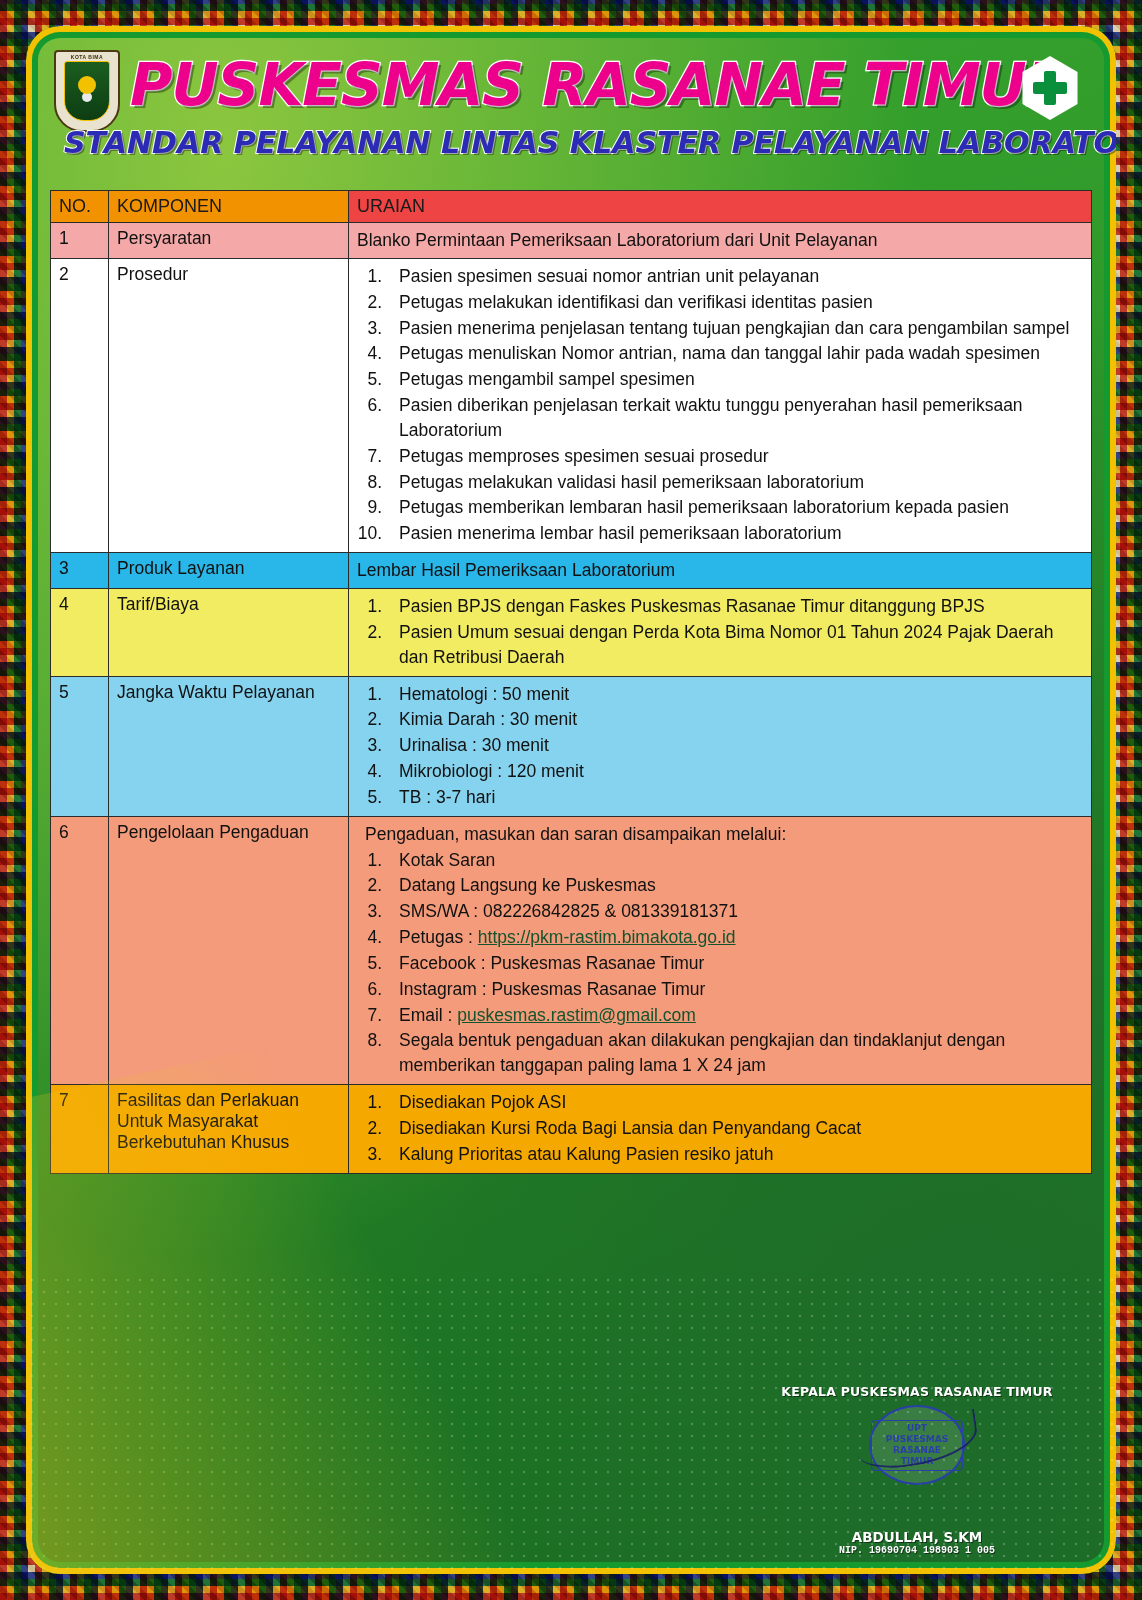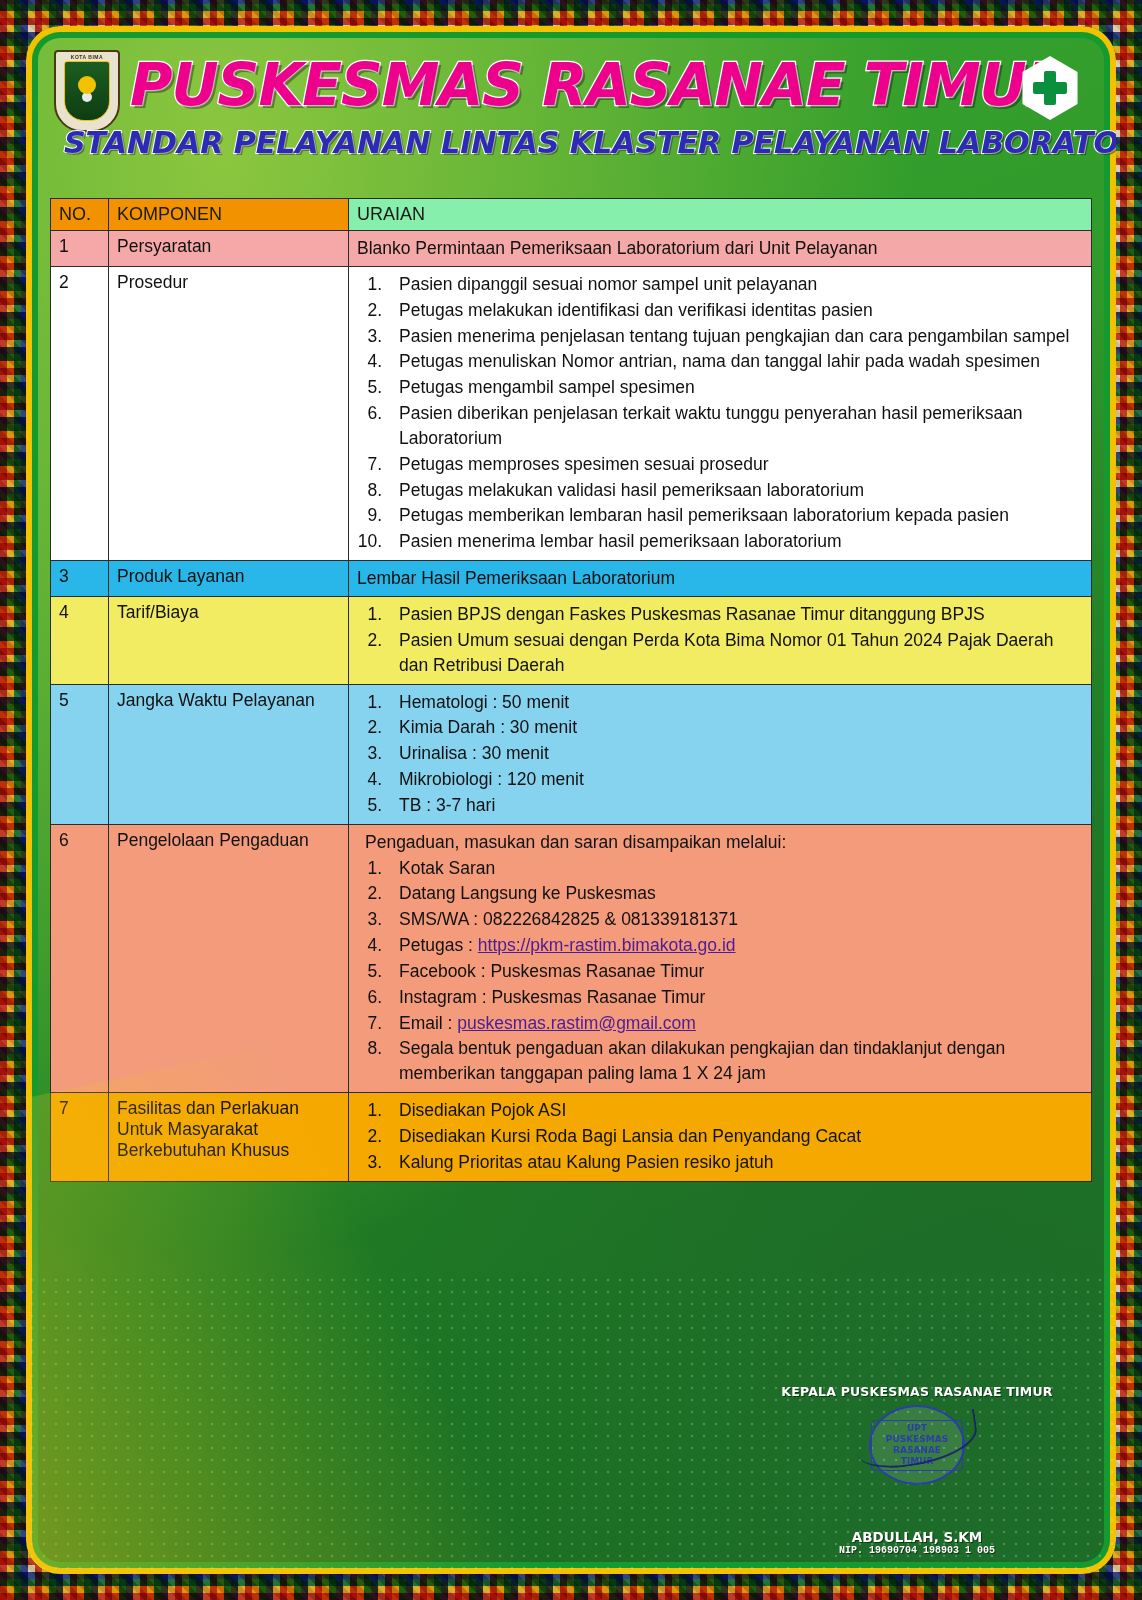--- a/index.html
+++ b/index.html
@@ -188,21 +188,21 @@
     border-radius: 2px;
   }
   .health-logo .hx::before { left: 13px; top: 2px; width: 12px; height: 34px; }
   .health-logo .hx::after  { top: 13px; left: 2px; height: 12px; width: 34px; }
 
   
   .table-wrap {
     position: absolute;
     left: 24px;
     right: 24px;
-    top: 172px;
+    top: 164px;
   }
   table.spm {
     width: 100%;
     border-collapse: collapse;
     table-layout: fixed;
     font-family: "Liberation Sans", sans-serif;
     font-size: 17.5px;
     color: #111;
     background: #fff;
   }
@@ -216,21 +216,21 @@
   col.c-no { width: 58px; }
   col.c-komp { width: 240px; }
 
   thead th {
     background: #f39200;
     font-size: 18px;
     color: #1a1a1a;
     padding-top: 6px;
     padding-bottom: 6px;
   }
-  thead th.u-head { background: #86efac; }
+  thead th.u-head { background: #ef4444; }
 
   .row-pink td { background: #f4a9a8; }
   .row-white td { background: #ffffff; }
   .row-cyan td { background: #29b6e8; }
   .row-yellow td { background: #f2ec62; }
   .row-blue td { background: #86d3ef; }
   .row-salmon td { background: #f39b7a; }
   .row-orange td { background: #f5a800; }
 
   .no-cell { text-align: center; }
@@ -241,21 +241,21 @@
     list-style-position: outside;
   }
   ol.steps li {
     margin: 0 0 1px 0;
     padding-left: 12px;
     line-height: 1.42;
   }
   .lead-line { margin: 0 0 1px 8px; line-height: 1.42; }
   .plain { line-height: 1.42; }
   a.link {
-    color: #4c1d95;
+    color: #14532d;
     text-decoration: underline;
   }
 
   
   .sign {
     position: absolute;
     right: 34px;
     bottom: 18px;
     width: 330px;
     text-align: center;
@@ -367,21 +367,21 @@
             <td>
               <div class="plain">Blanko Permintaan Pemeriksaan Laboratorium dari Unit Pelayanan</div>
             </td>
           </tr>
 
           <tr class="row-white">
             <td class="no-cell">2</td>
             <td>Prosedur</td>
             <td>
               <ol class="steps">
-                <li>Pasien dipanggil sesuai nomor sampel unit pelayanan</li>
+                <li>Pasien spesimen sesuai nomor antrian unit pelayanan</li>
                 <li>Petugas melakukan identifikasi dan verifikasi  identitas pasien</li>
                 <li>Pasien menerima penjelasan tentang tujuan pengkajian dan cara pengambilan sampel</li>
                 <li>Petugas menuliskan Nomor antrian, nama dan tanggal lahir pada wadah spesimen</li>
                 <li>Petugas mengambil sampel spesimen</li>
                 <li>Pasien diberikan penjelasan terkait waktu tunggu penyerahan hasil pemeriksaan Laboratorium</li>
                 <li>Petugas memproses spesimen sesuai prosedur</li>
                 <li>Petugas melakukan validasi hasil pemeriksaan laboratorium</li>
                 <li>Petugas memberikan lembaran hasil pemeriksaan laboratorium kepada pasien</li>
                 <li>Pasien menerima lembar hasil pemeriksaan laboratorium</li>
               </ol>

